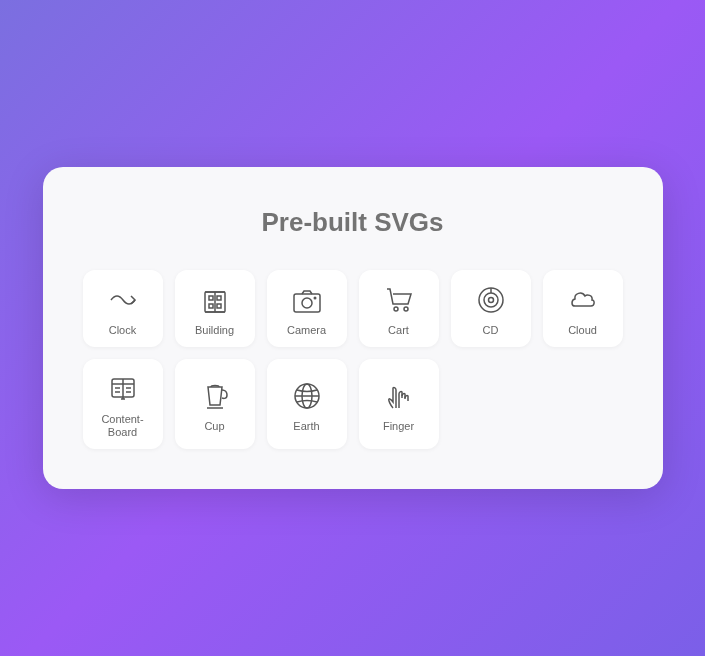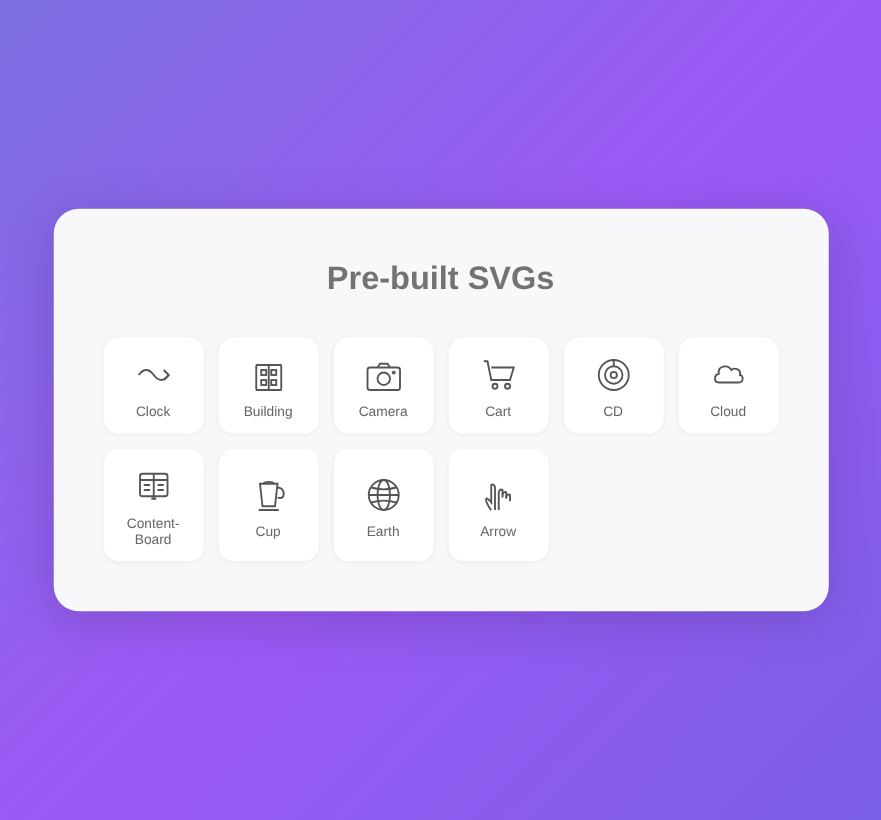--- a/index.html
+++ b/index.html
@@ -171,17 +171,17 @@
     </div>
 
 
     <div class="icon-cell">
       <svg viewBox="0 0 32 32" fill="none" stroke="#555" stroke-width="1.5">
         <path d="M16 28 L16 14 C16 12 18 11 19 12 L19 18"></path>
         <path d="M19 16 C19 14 21 13 22 14 L22 19"></path>
         <path d="M22 18 C22 16 24 15 25 16 L25 21"></path>
         <path d="M13 28 L13 10 C13 8 11 7 10 8 L10 22 C10 22 7 18 6 19 C5 20 8 26 10 28"></path>
       </svg>
-      <span class="icon-label">Arrow</span>
+      <span class="icon-label">Finger</span>
     </div>
 
   </div>
 </div>
 
 </body></html>

